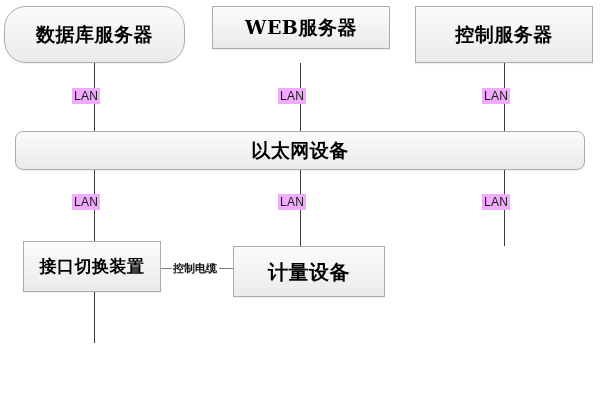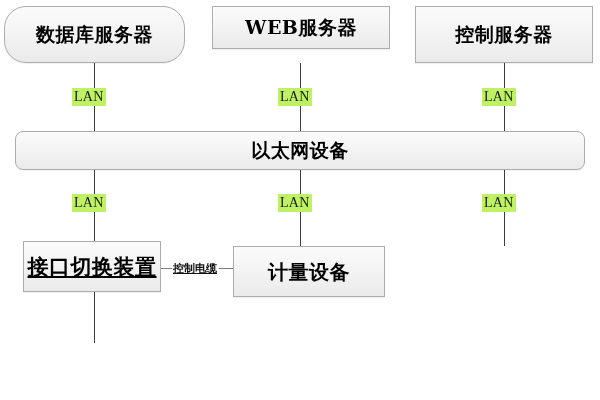--- a/index.html
+++ b/index.html
@@ -34,40 +34,40 @@
     box-shadow: 0 1px 1px rgba(0,0,0,0.06);
   }
   .node .label {
     font-family: "DejaVu Serif", "Liberation Serif", serif;
     font-weight: 700;
     line-height: 1.1;
     white-space: nowrap;
   }
   .node.serif-lg .label { font-size: 19px; }
   .node.serif-md .label { font-size: 20px; }
-  .node.serif-sm .label { font-size: 21px; text-decoration: underline; }
+  .node.serif-sm .label { font-size: 17px; }
   .node.bar .label { font-size: 19px; }
 
   
   .vline {
     position: absolute;
     width: 1px;
     background: #3b3b3b;
   }
   .hline {
     position: absolute;
     height: 1px;
     background: #7d7d7d;
   }
   .lan {
     position: absolute;
-    font-family: Liberation Serif, serif;
-    font-size: 14px;
+    font-family: Liberation Sans, sans-serif;
+    font-size: 12px;
     color: #1a1a1a;
-    background: #bef264;
+    background: #f0abfc;
     padding: 1px 2px;
     letter-spacing: 0.3px;
     white-space: nowrap;
   }
   .cable-label {
     position: absolute;
     font-family: "DejaVu Serif", "Liberation Serif", serif;
     font-size: 11px;
     font-weight: 700;
     color: #111111;
@@ -95,21 +95,21 @@
   <div class="hline" style="left:219px; top:268px; width:14px;"></div>
 
   <div class="lan" style="left:72px;  top:88px;">LAN</div>
   <div class="lan" style="left:278px; top:88px;">LAN</div>
   <div class="lan" style="left:482px; top:88px;">LAN</div>
 
   <div class="lan" style="left:72px;  top:194px;">LAN</div>
   <div class="lan" style="left:278px; top:194px;">LAN</div>
   <div class="lan" style="left:482px; top:194px;">LAN</div>
 
-  <div class="cable-label" style="left:172px; top:261px;text-decoration:underline;">控制电缆</div>
+  <div class="cable-label" style="left:172px; top:261px;">控制电缆</div>
 
   <div class="node serif-lg" style="left:4px; top:6px; width:181px; height:57px;border-radius:22px;">
     <span class="label">数据库服务器</span>
   </div>
 
   <div class="node serif-lg" style="left:212px; top:6px; width:178px; height:43px;">
     <span class="label">WEB服务器</span>
   </div>
 
   <div class="node serif-lg" style="left:415px; top:6px; width:178px; height:57px;">

